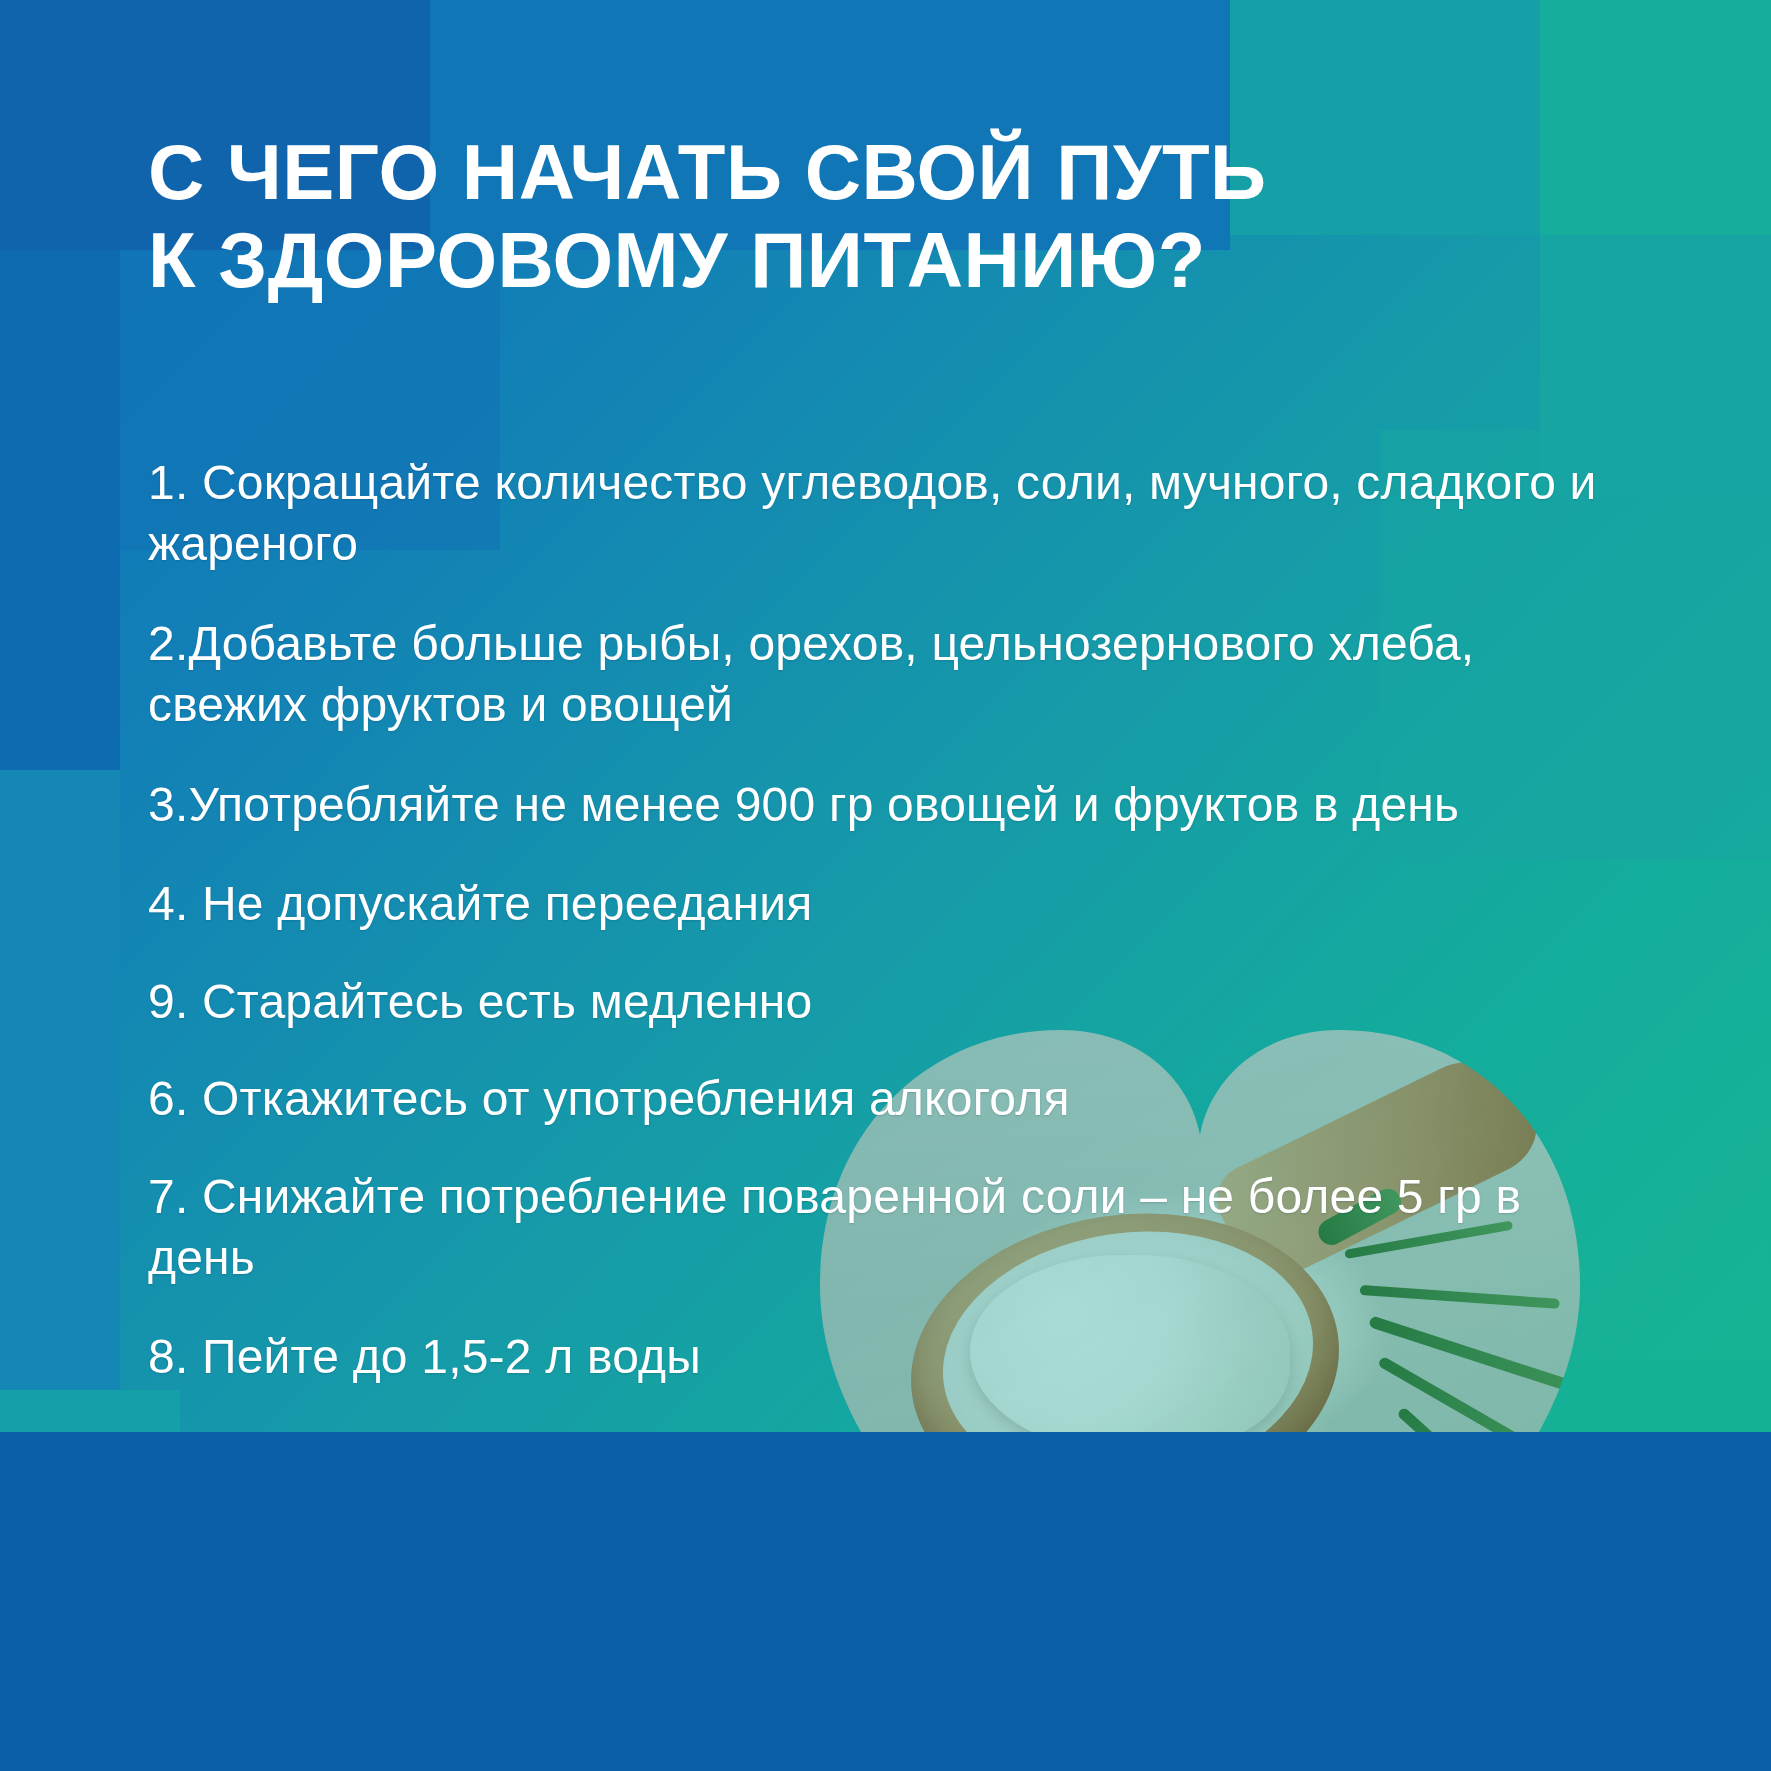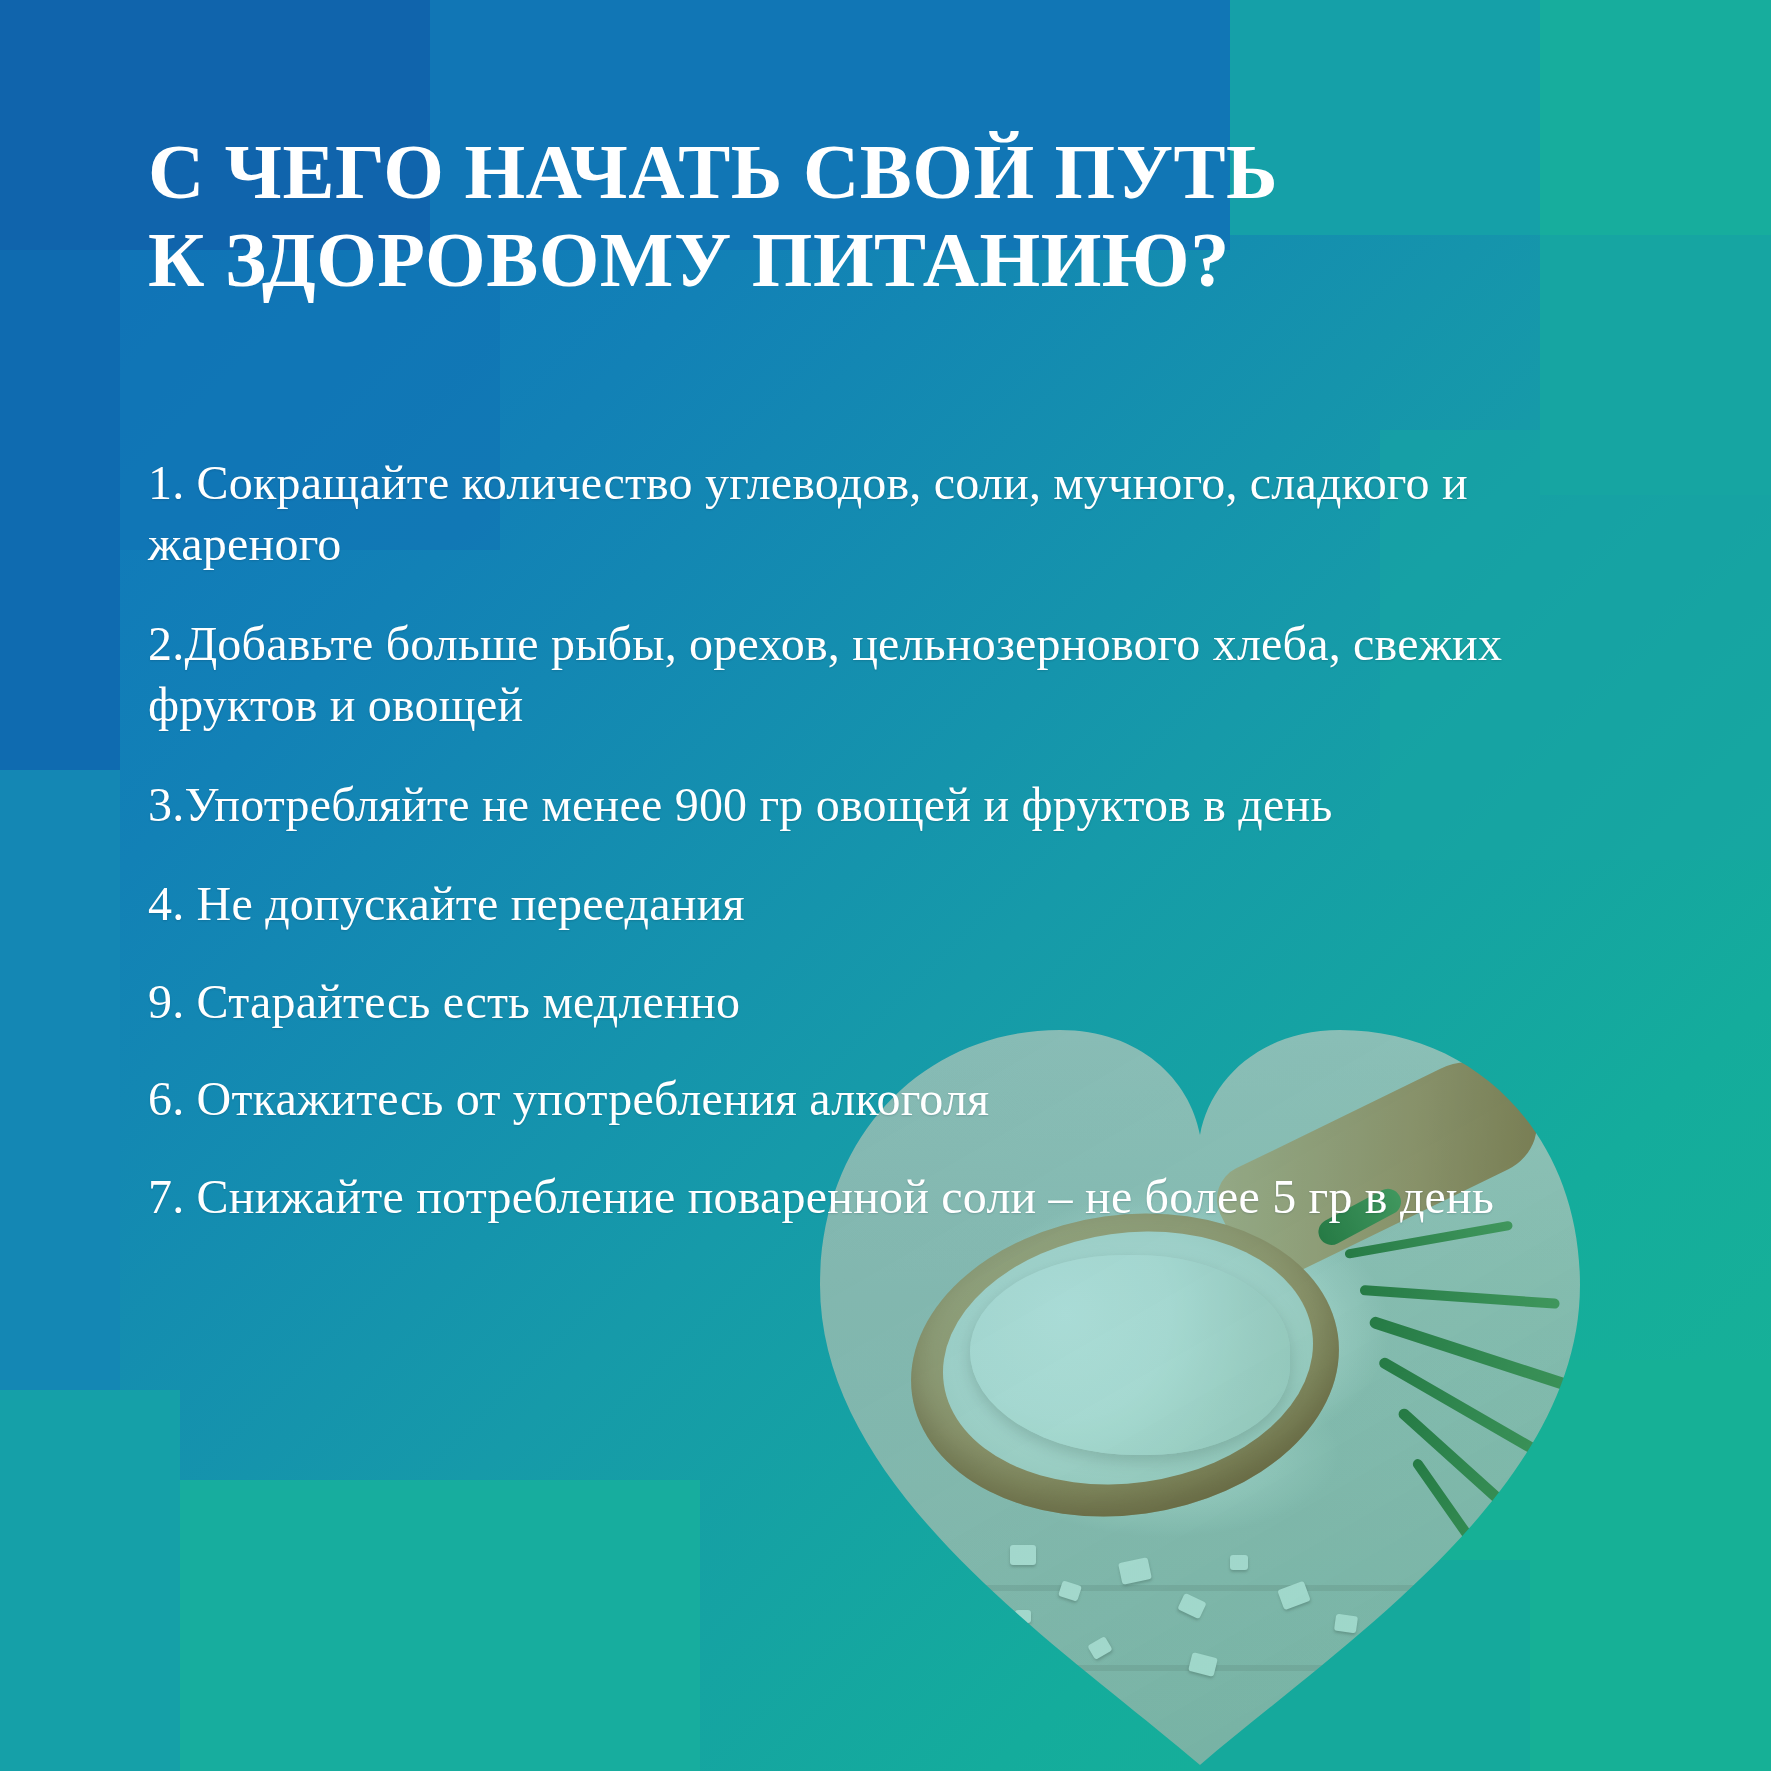--- a/index.html
+++ b/index.html
@@ -3,23 +3,23 @@
 <meta charset="utf-8">
 <style>
   html, body {
     margin: 0;
     padding: 0;
     background: #0b5ea8;
   }
   #poster {
     position: relative;
     width: 1771px;
-    height: 1771px;
+    height: 1432px;
     overflow: hidden;
-    font-family: Liberation Serif, serif;
+    font-family: Liberation Sans, sans-serif;
     background: linear-gradient(135deg, #0e6fbe 0%, #1281b6 28%, #169aa9 55%, #14ac9c 78%, #19b494 100%);
   }
 
   
   .bg-layer { position: absolute; inset: 0; }
   .blk { position: absolute; }
 
   .blk-a { left: 0;    top: 0;    width: 430px;  height: 250px; background: #1064ac; }
   .blk-b { left: 430px; top: 0;   width: 800px;  height: 250px; background: #1176b5; }
   .blk-c { left: 1230px; top: 0;  width: 310px;  height: 235px; background: #15a0a8; }
@@ -199,15 +199,16 @@
 К ЗДОРОВОМУ ПИТАНИЮ?</div>
 
     <div class="list">
       <div class="list-item">1. Сокращайте количество углеводов, соли, мучного, сладкого и жареного</div>
       <div class="list-item">2.Добавьте больше рыбы, орехов, цельнозернового хлеба, свежих фруктов и овощей</div>
       <div class="list-item">3.Употребляйте не менее 900 гр овощей и фруктов в день</div>
       <div class="list-item tight">4.   Не допускайте переедания</div>
       <div class="list-item tight">9.   Старайтесь есть медленно</div>
       <div class="list-item tight">6. Откажитесь от употребления алкоголя</div>
       <div class="list-item">7. Снижайте потребление поваренной соли – не более 5 гр в день</div>
+      <div class="list-item">8.   Пейте до 1,5-2 л воды</div>
     </div>
   </div>
 </div>
 
 </body></html>

